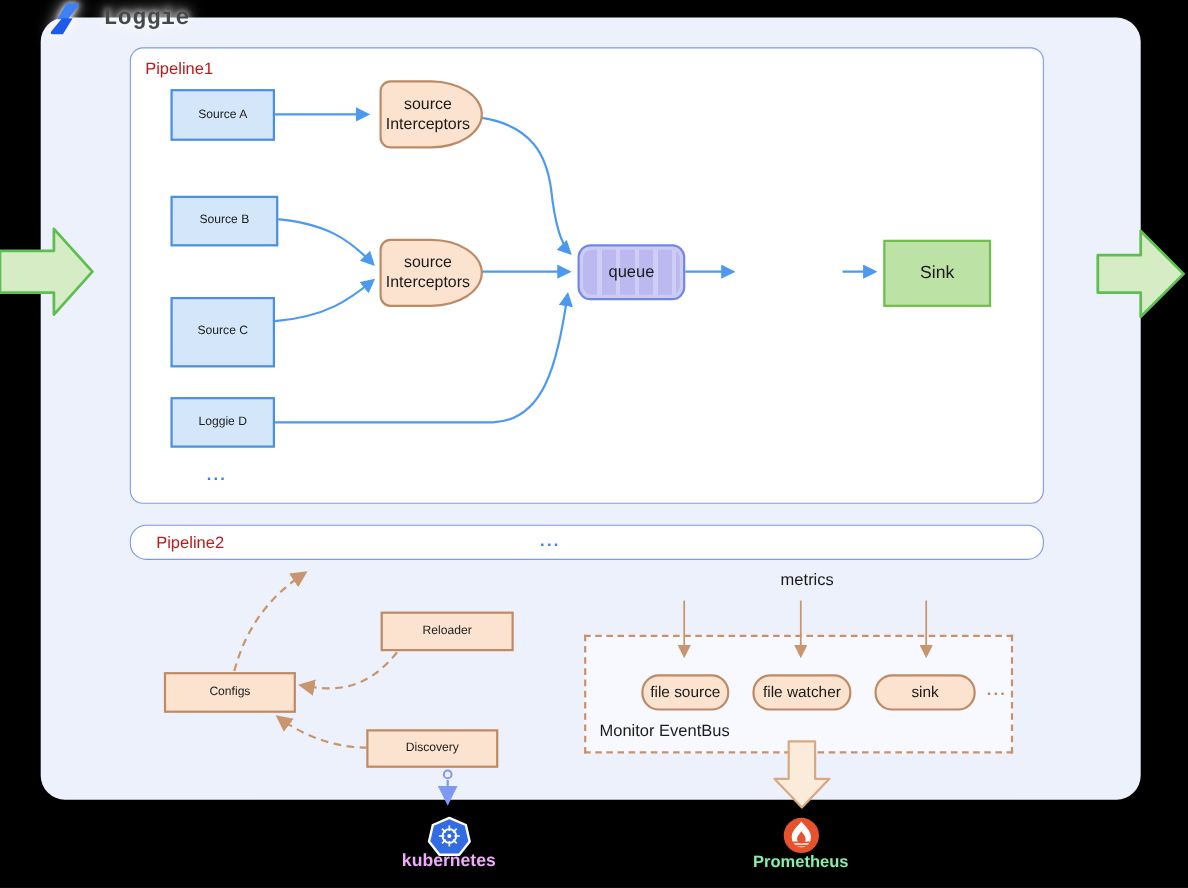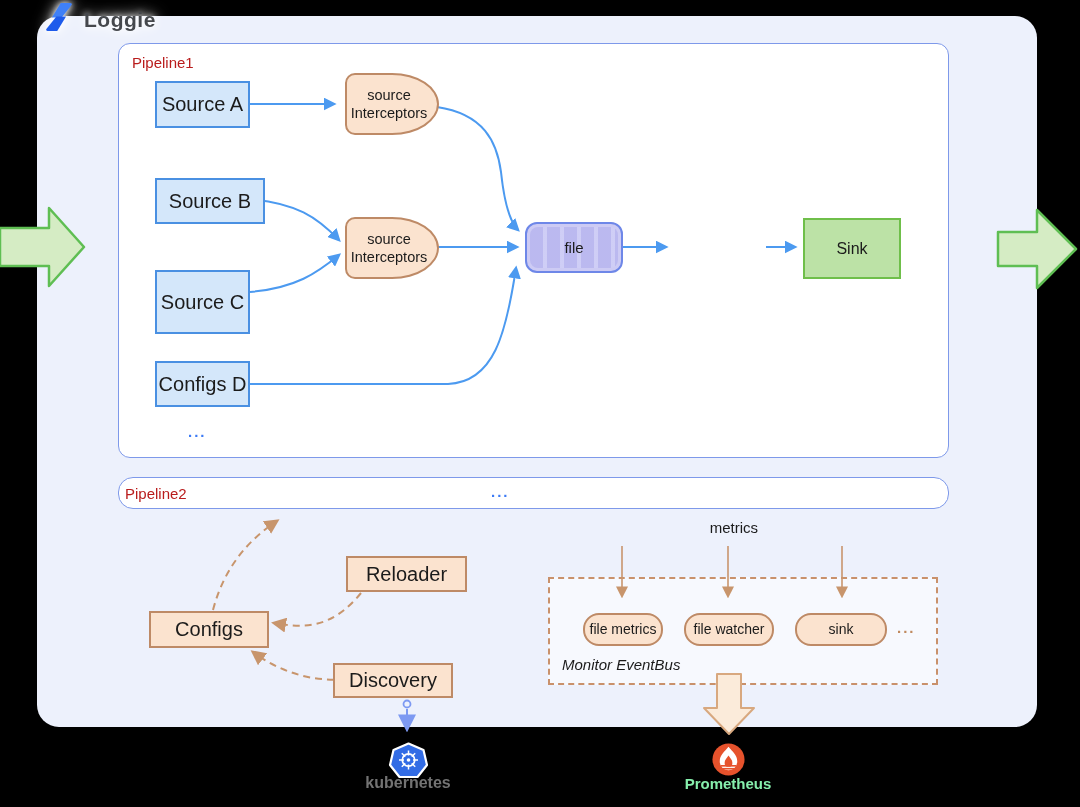--- a/index.html
+++ b/index.html
@@ -1,52 +1,52 @@
 <!DOCTYPE html>
 <html><head>
 <meta charset="utf-8">
 <style>
   html,body{margin:0;padding:0;background:#000;}
   .stage{position:relative;width:1080px;height:807px;background:#000;overflow:hidden;
          font-family:"Liberation Sans",sans-serif;color:#1b1b1b;}
   .canvas{position:absolute;left:37px;top:16px;width:1000px;height:711px;
           background:#EDF1FC;border-radius:22px;}
-  .logo{position:absolute;left:44px;top:2px;display:flex;align-items:flex-end;gap:10px;
-        filter:drop-shadow(0 0 3px rgba(255,255,255,.95)) drop-shadow(0 0 7px rgba(255,255,255,.8));}
+  .logo{position:absolute;left:44px;top:2px;display:flex;align-items:center;gap:20px;
+        filter:drop-shadow(0 0 3px rgba(255,255,255,.95)) drop-shadow(0 0 7px rgba(255,255,255,.8));font-family:Liberation Mono, monospace;}
   .logo-text{font-size:21px;font-weight:800;color:#45484d;letter-spacing:.5px;}
   .panel{position:absolute;background:#fff;border:1.6px solid #7E99EA;}
   .p1{left:118px;top:43px;width:829px;height:413px;border-radius:12px;}
   .p2{left:118px;top:477px;width:829px;height:30px;border-radius:15px;display:flex;align-items:center;}
   .plabel{position:absolute;left:13px;top:10px;color:#b91c1c;font-size:15px;}
-  .p2 .plabel{position:static;margin-left:6px;top:auto;}
+  .p2 .plabel{position:static;margin-left:23px;top:auto;}
   .p2 .dots{position:absolute;left:372px;top:5px;}
   .dots{color:#3D7BF5;font-weight:bold;font-size:15px;letter-spacing:2px;}
   .dots.tan{color:#C08A5F;}
   .box{position:absolute;display:flex;align-items:center;justify-content:center;
-       text-align:center;font-size:20px;line-height:1.25;box-sizing:border-box;}
+       text-align:center;font-size:11px;line-height:1.25;box-sizing:border-box;}
   .src{background:#D4E7FA;border:2px solid #4A90E2;}
   .dshape{background:#FBE3CF;border:2px solid #BE8A66;
           border-radius:10px 50% 50% 10px / 10px 50% 50% 10px;
           font-size:14.5px;padding:0 10px 0 4px;}
   .peach{background:#FBE3CF;border:2px solid #BE8A66;}
   .pill{background:#FBE3CF;border:2px solid #BE8A66;border-radius:16px;font-size:14px;}
   .sinkbox{background:#BCE2A6;border:2px solid #6FBF4A;font-size:16px;}
   .queue{position:absolute;left:525px;top:222px;width:98px;height:51px;background:#CDCBF4;
          border:2px solid #6E87E8;border-radius:12px;box-sizing:border-box;
          display:flex;align-items:center;justify-content:center;font-size:15px;}
   .queue .stripes{position:absolute;inset:3px;border-radius:8px;
          background:repeating-linear-gradient(90deg,#b9b7ef 0 13px,#cfcef6 13px 17px);opacity:.9;}
   .queue span{position:relative;z-index:1;}
-  .ebox{position:absolute;left:548px;top:577px;width:390px;height:108px;
-        border:2px dashed #C9916B;background:rgba(255,255,255,.55);box-sizing:border-box;font-style:italic;}
+  .ebox{position:absolute;left:531px;top:577px;width:390px;height:108px;
+        border:2px dashed #C9916B;background:rgba(255,255,255,.55);box-sizing:border-box;}
   .elabel{position:absolute;left:12px;bottom:10px;font-size:15px;}
   .flabel{position:absolute;font-size:15px;}
   .conn{position:absolute;left:0;top:0;width:1080px;height:807px;pointer-events:none;}
   .k8s-text{position:absolute;left:358px;top:774px;width:100px;text-align:center;
-            font-size:16px;font-weight:bold;color:#737373;}
+            font-size:16px;font-weight:bold;color:#f0abfc;}
   .prom-text{position:absolute;left:678px;top:775px;width:100px;text-align:center;
              font-size:15px;font-weight:bold;color:#86efac;}
 </style>
 </head>
 <body>
 
 <div class="stage">
 
   <div class="canvas"></div>
 
@@ -102,41 +102,41 @@
 
   <div class="logo">
     <svg width="30" height="30" viewBox="0 0 34 34">
       <path d="M19,1 h11 a1.6,1.6 0 0 1 1.3,2.5 L20,17.5 h-11 z" fill="#3F80F7"></path>
       <path d="M15,33 H4 a1.6,1.6 0 0 1 -1.3,-2.5 L14,16.5 h11 z" fill="#1E5BEB"></path>
     </svg>
     <span class="logo-text">Loggie</span>
   </div>
 
   <div class="box src" style="left:155px;top:81px;width:95px;height:47px">Source A</div>
-  <div class="box src" style="left:155px;top:178px;width:110px;height:46px">Source B</div>
+  <div class="box src" style="left:155px;top:178px;width:98px;height:46px">Source B</div>
   <div class="box src" style="left:155px;top:270px;width:95px;height:64px">Source C</div>
-  <div class="box src" style="left:155px;top:361px;width:95px;height:46px">Configs D</div>
+  <div class="box src" style="left:155px;top:361px;width:95px;height:46px">Loggie D</div>
   <div class="dots" style="position:absolute;left:188px;top:423px;">...</div>
 
   <div class="box dshape" style="left:345px;top:73px;width:94px;height:62px">source Interceptors</div>
   <div class="box dshape" style="left:345px;top:217px;width:94px;height:62px">source Interceptors</div>
 
   <div class="queue">
     <div class="stripes"></div>
-    <span>file</span>
+    <span>queue</span>
   </div>
 
   <div class="box sinkbox" style="left:803px;top:218px;width:98px;height:61px">Sink</div>
 
   <div class="box peach" style="left:346px;top:556px;width:121px;height:36px">Reloader</div>
   <div class="box peach" style="left:149px;top:611px;width:120px;height:37px">Configs</div>
   <div class="box peach" style="left:333px;top:663px;width:120px;height:35px">Discovery</div>
 
   <div class="flabel" style="left:698px;top:519px;width:60px;text-align:right;">metrics</div>
-  <div class="box pill" style="left:583px;top:613px;width:80px;height:33px">file metrics</div>
+  <div class="box pill" style="left:583px;top:613px;width:80px;height:33px">file source</div>
   <div class="box pill" style="left:684px;top:613px;width:90px;height:33px">file watcher</div>
   <div class="box pill" style="left:795px;top:613px;width:92px;height:33px">sink</div>
   <div class="dots tan" style="position:absolute;left:897px;top:619px;">...</div>
 
   <svg style="position:absolute;left:388px;top:742px;" width="41" height="37" viewBox="0 0 41 37">
     <polygon points="20.5,1.5 35.5,8 39,23 29.5,35 11.5,35 2,23 5.5,8" fill="#326CE5" stroke="#ffffff" stroke-width="2.2" stroke-linejoin="round"></polygon>
     <circle cx="20.5" cy="18" r="6.2" fill="none" stroke="#ffffff" stroke-width="1.7"></circle>
     <g stroke="#ffffff" stroke-width="1.5">
       <line x1="20.5" y1="8.5" x2="20.5" y2="13.5"></line>
         <line x1="20.5" y1="22.5" x2="20.5" y2="27.5"></line>

